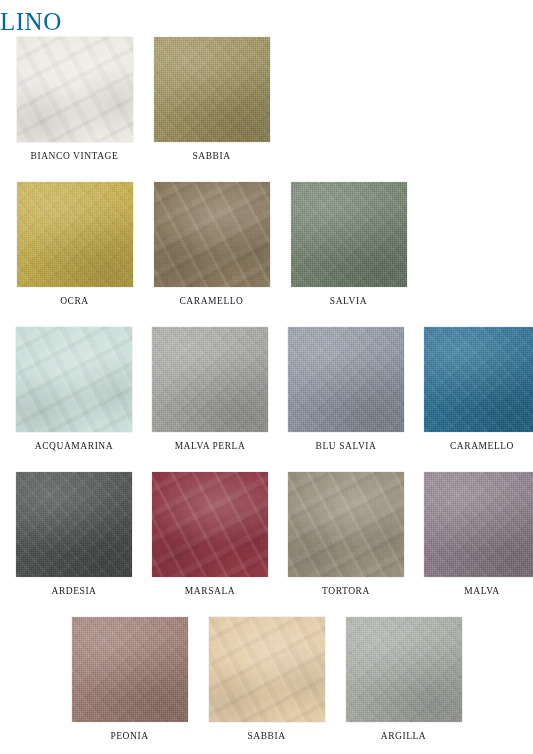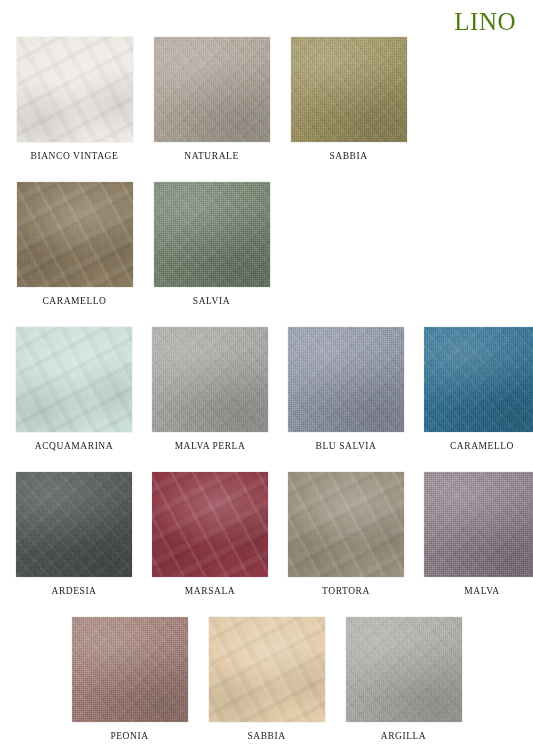--- a/index.html
+++ b/index.html
@@ -20,27 +20,27 @@
   #page {
     width: 533px;
     height: 754px;
     box-sizing: border-box;
     background: #fff;
     display: flex;
     flex-direction: column;
   }
 
   #chart-title {
-    text-align: right;
+    text-align: left;
     font-family: "Liberation Serif", "DejaVu Serif", serif;
     font-size: 25px;
     letter-spacing: 0.5px;
-    color: #4d7c0f;
+    color: #0369a1;
     font-weight: 400;
-    margin: 7px 17px 0 0;
+    margin: 7px 4px 0 0;
     line-height: 30px;
     height: 34px;
   }
 
   #swatch-grid {
     flex: 1 1 auto;
     display: flex;
     flex-direction: column;
     padding: 0 6px 0 6px;
     box-sizing: border-box;
@@ -170,38 +170,38 @@
       <div class="swatch-row">
         <div class="swatch-cell">
           <div class="swatch-chip soft" style="background-color: rgb(237, 234, 228);">
             <div class="weave"></div>
             <div class="slub"></div>
             <div class="shade"></div>
           </div>
           <div class="swatch-label">BIANCO VINTAGE</div>
         </div>
         <div class="swatch-cell">
-          <div class="swatch-chip" style="background-color: rgb(173, 163, 150);">
-            <div class="weave"></div>
-            <div class="slub"></div>
-            <div class="shade"></div>
-          </div>
-          <div class="swatch-label">NATURALE</div>
-        </div>
-        <div class="swatch-cell">
           <div class="swatch-chip" style="background-color: rgb(155, 143, 94);">
             <div class="weave"></div>
             <div class="slub"></div>
             <div class="shade"></div>
           </div>
           <div class="swatch-label">SABBIA</div>
         </div>
       </div>
       <div class="swatch-row">
         <div class="swatch-cell">
+          <div class="swatch-chip" style="background-color: rgb(195, 173, 73);">
+            <div class="weave"></div>
+            <div class="slub"></div>
+            <div class="shade"></div>
+          </div>
+          <div class="swatch-label">OCRA</div>
+        </div>
+        <div class="swatch-cell">
           <div class="swatch-chip soft" style="background-color: rgb(135, 119, 94);">
             <div class="weave"></div>
             <div class="slub"></div>
             <div class="shade"></div>
           </div>
           <div class="swatch-label">CARAMELLO</div>
         </div>
         <div class="swatch-cell">
           <div class="swatch-chip" style="background-color: rgb(111, 127, 107);">
             <div class="weave"></div>

